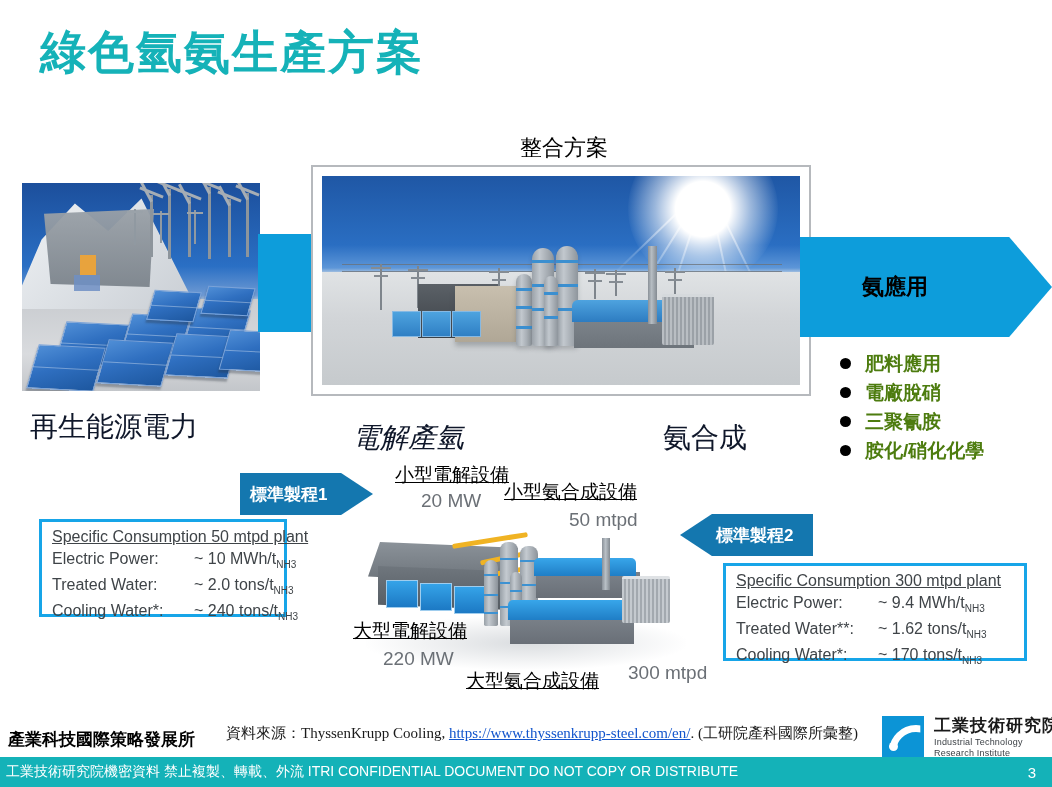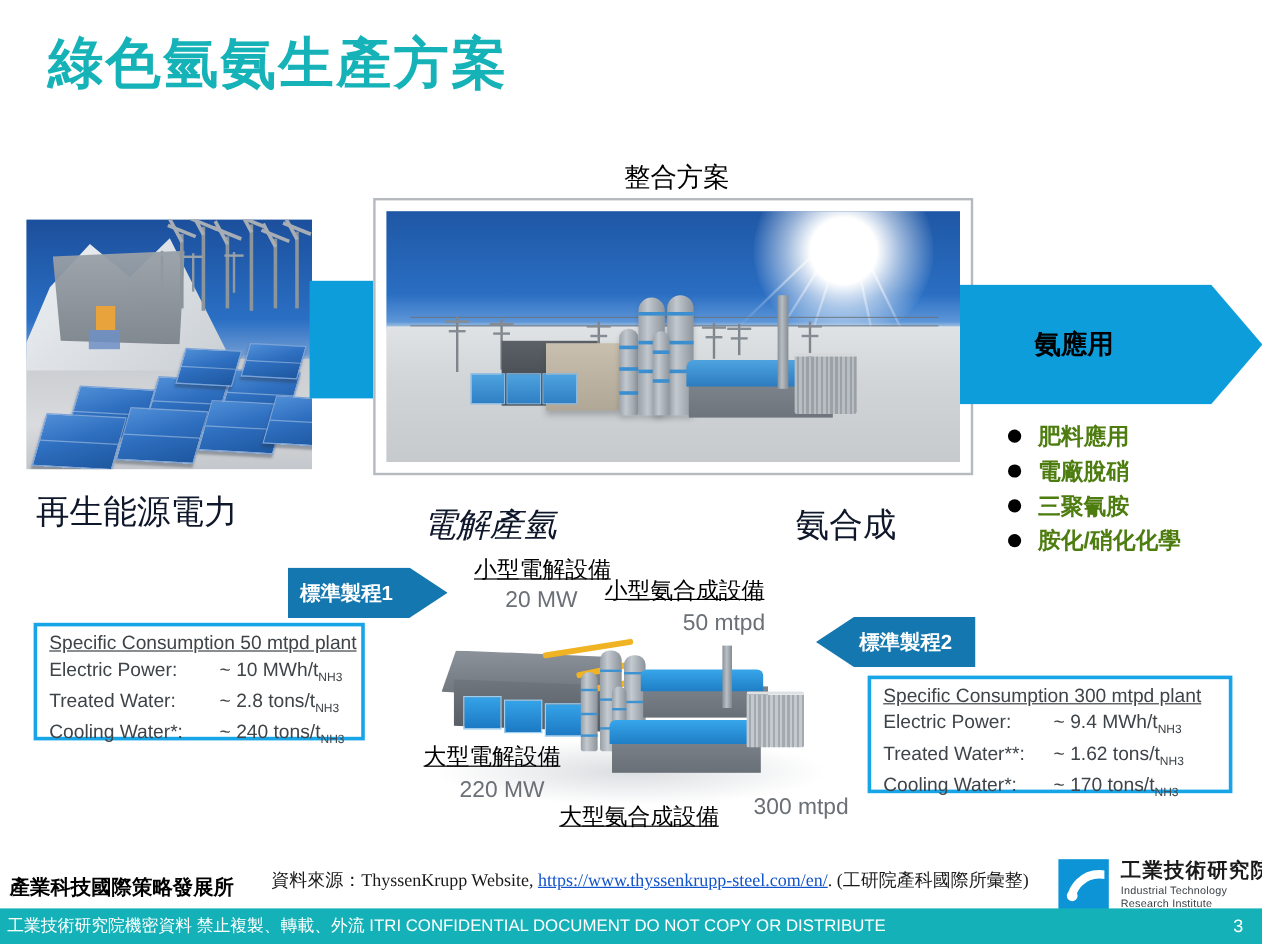--- a/index.html
+++ b/index.html
@@ -334,21 +334,21 @@
   }
 
   
   .spec-box {
     position: absolute;
     border: 3px solid #17a5e8;
     background: rgba(255,255,255,0.92);
     padding: 6px 10px 8px 10px;
     box-sizing: border-box;
   }
-  #spec-box-left  { left: 28px;  top: 519px; width: 276px; height: 98px; }
+  #spec-box-left  { left: 39px;  top: 519px; width: 248px; height: 98px; }
   #spec-box-right { left: 723px; top: 563px; width: 304px; height: 98px; }
   .spec-title {
     font-size: 16px;
     color: #3f4448;
     text-decoration: underline;
     white-space: nowrap;
     margin-bottom: 3px;
   }
   .spec-row {
     display: flex;
@@ -633,21 +633,21 @@
   <div id="val-large-ammonia" class="equip-value">300 mtpd</div>
 
   <div id="spec-box-left" class="spec-box">
     <div class="spec-title">Specific Consumption 50 mtpd plant</div>
     <div class="spec-row">
       <span class="spec-key">Electric Power:</span>
       <span class="spec-val"><span>~ 10 MWh/t</span><sub>NH3</sub></span>
     </div>
     <div class="spec-row">
       <span class="spec-key">Treated Water:</span>
-      <span class="spec-val"><span>~ 2.8 tons/t</span><sub>NH3</sub></span>
+      <span class="spec-val"><span>~ 2.0 tons/t</span><sub>NH3</sub></span>
     </div>
     <div class="spec-row">
       <span class="spec-key">Cooling Water*:</span>
       <span class="spec-val"><span>~ 240 tons/t</span><sub>NH3</sub></span>
     </div>
   </div>
 
   <div id="spec-box-right" class="spec-box">
     <div class="spec-title">Specific Consumption 300 mtpd plant</div>
     <div class="spec-row">
@@ -660,21 +660,21 @@
     </div>
     <div class="spec-row">
       <span class="spec-key">Cooling Water*:</span>
       <span class="spec-val"><span>~ 170 tons/t</span><sub>NH3</sub></span>
     </div>
   </div>
 
   <div id="dept-label">產業科技國際策略發展所</div>
 
   <div id="source-line">
-    <span>資料來源：ThyssenKrupp Website, </span><a id="source-link" href="#">https://www.thyssenkrupp-steel.com/en/</a><span>. (工研院產科國際所彙整)</span>
+    <span>資料來源：ThyssenKrupp Cooling, </span><a id="source-link" href="#">https://www.thyssenkrupp-steel.com/en/</a><span>. (工研院產科國際所彙整)</span>
   </div>
 
   <div id="itri-logo">
     <div id="itri-mark"></div>
     <div id="itri-text">
       <div id="itri-cn">工業技術研究院</div>
       <div id="itri-en1">Industrial Technology</div>
       <div id="itri-en2">Research Institute</div>
     </div>
   </div>

